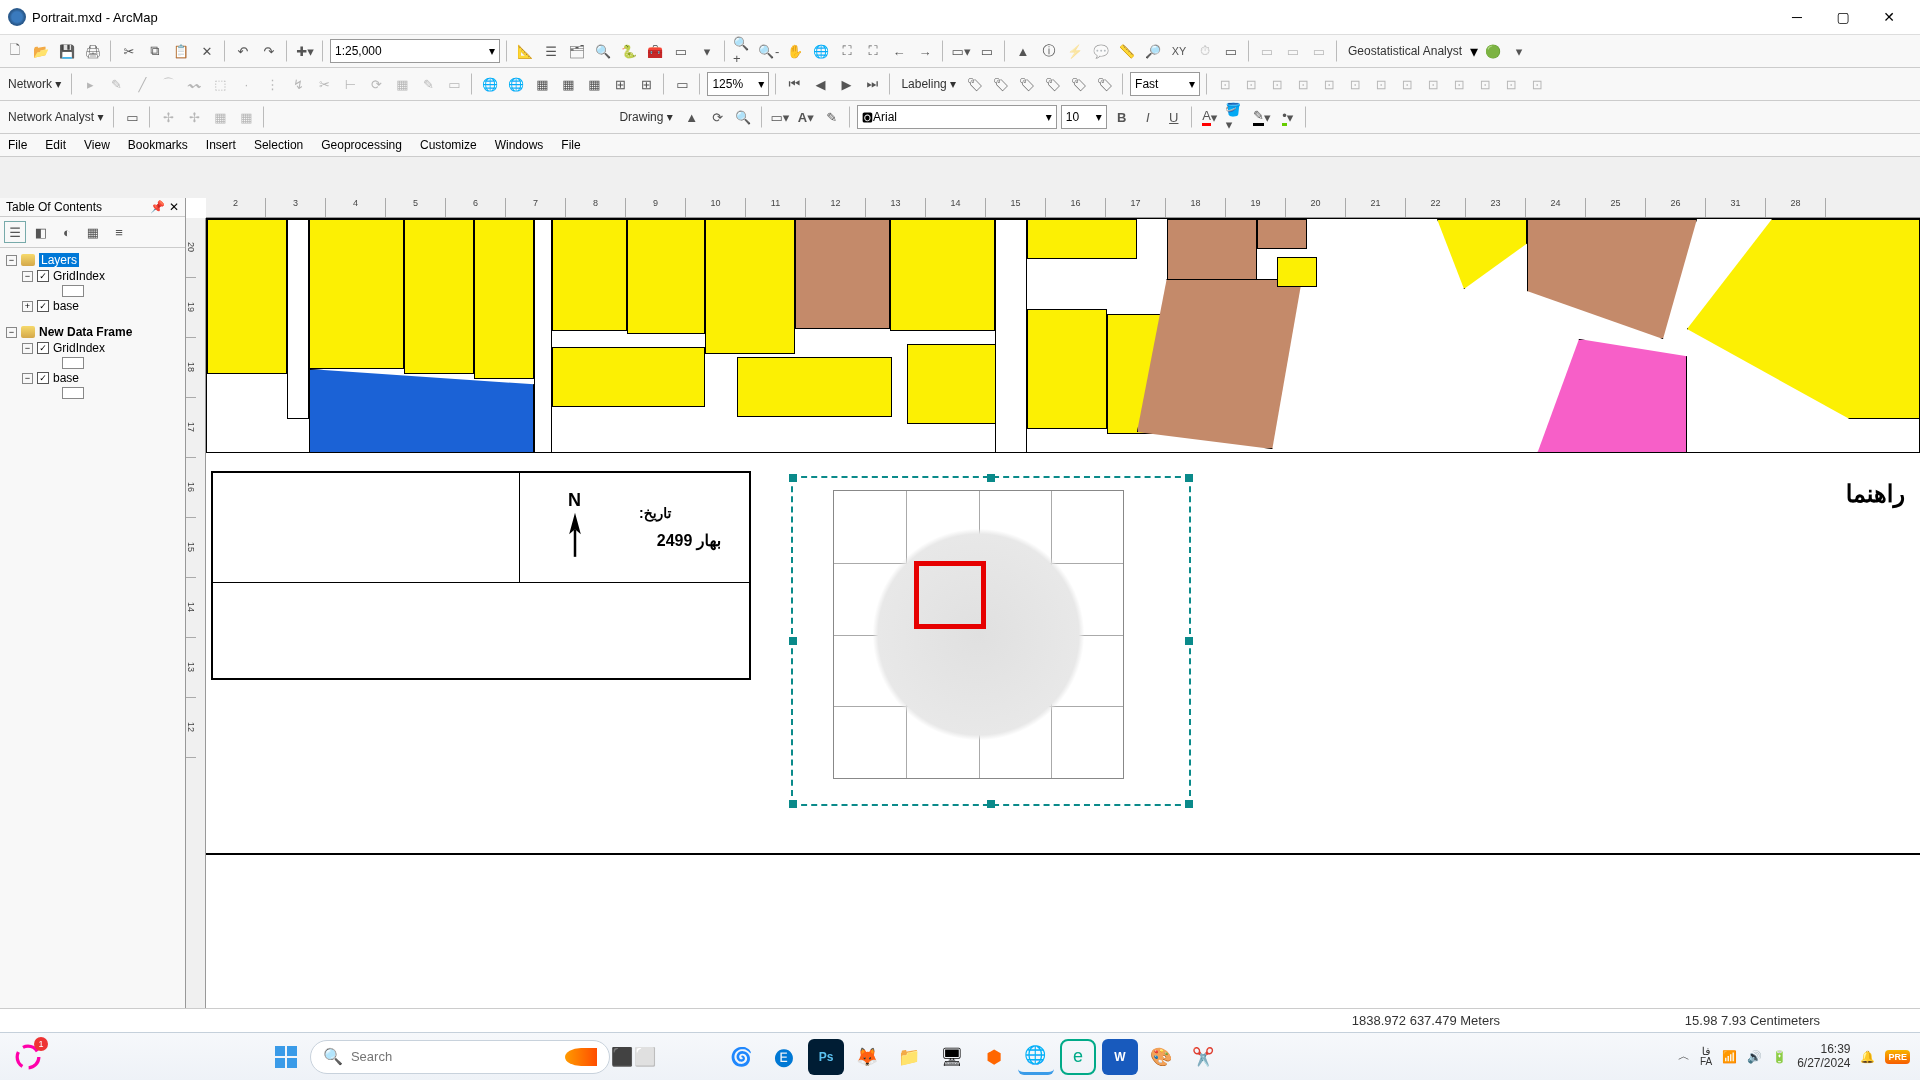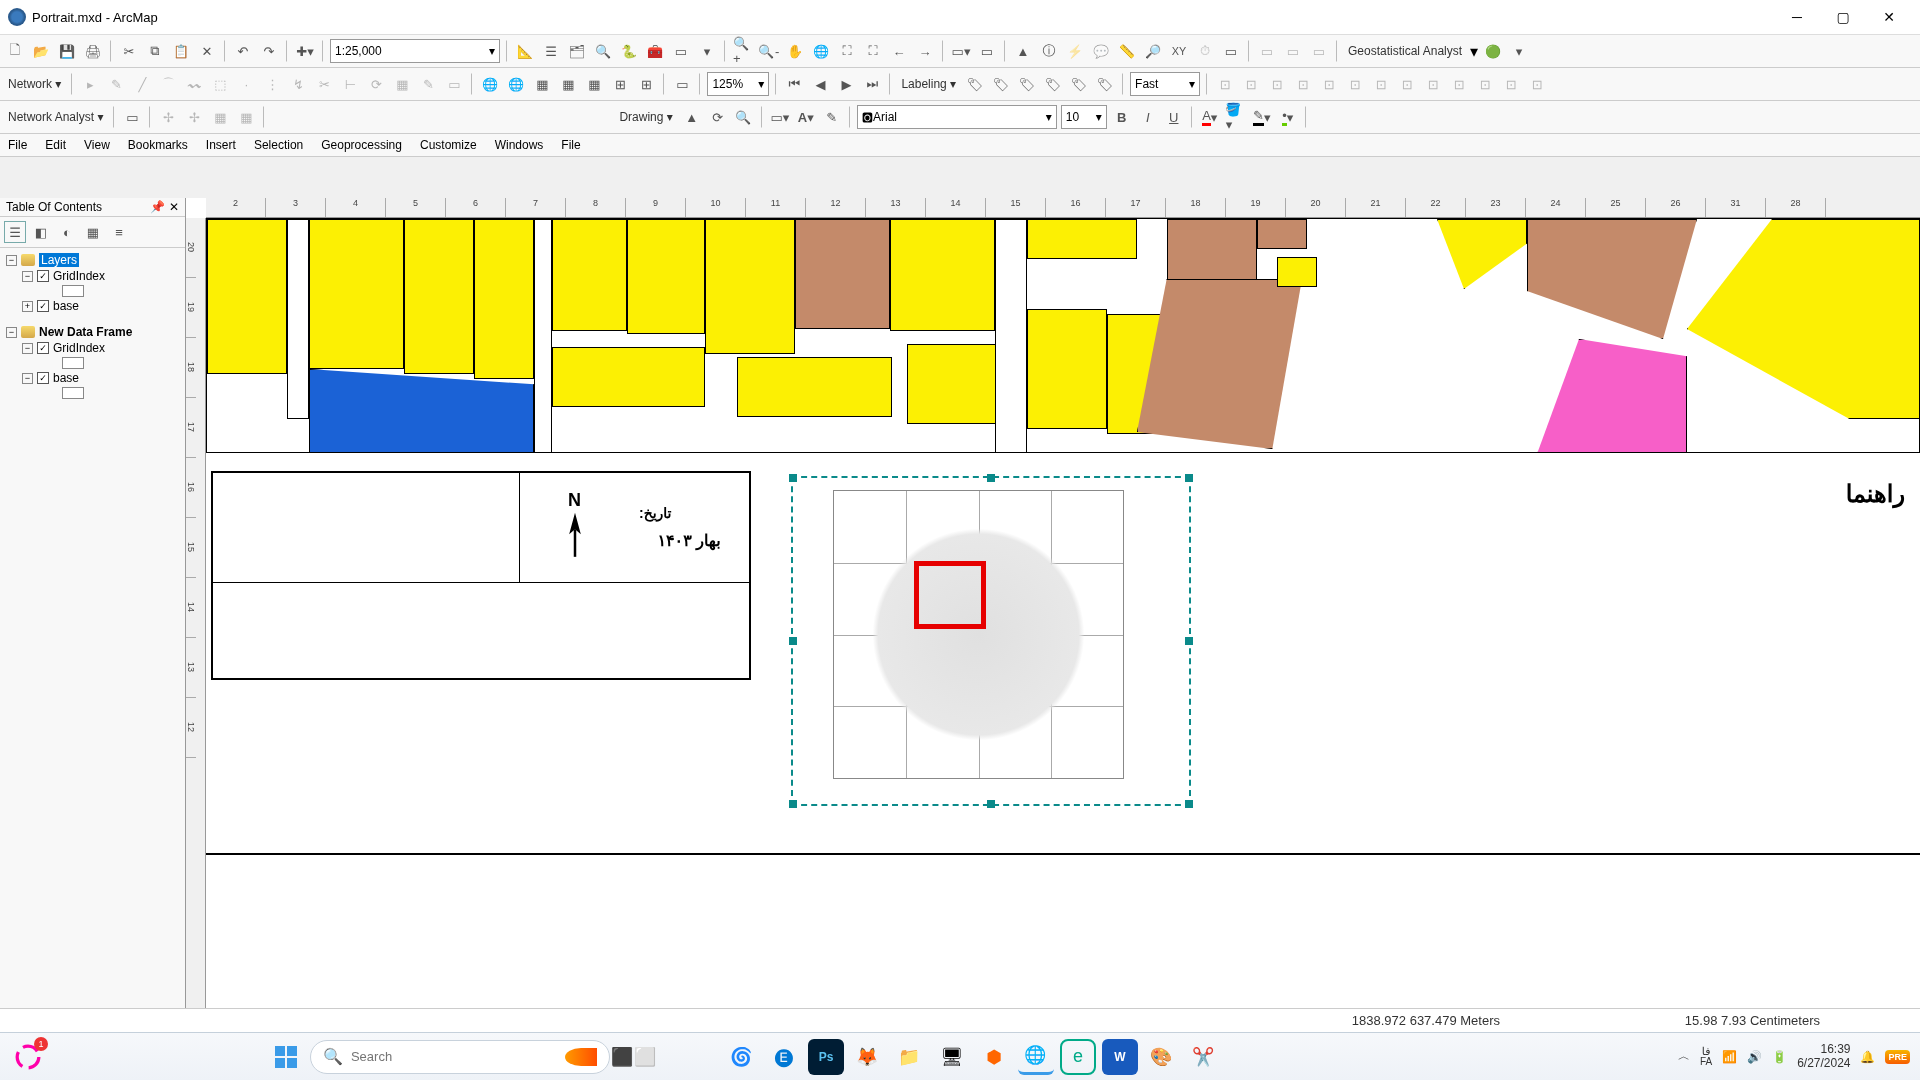--- a/index.html
+++ b/index.html
@@ -448,21 +448,21 @@
        <div class="parcel pink" style="left:1330px;top:120px;width:150px;height:115px; clip-path: polygon(28% 0,100% 15%,100% 100%,0 100%);"></div>
        <div class="parcel yellow" style="left:1480px;top:0;width:250px;height:200px; clip-path: polygon(34% 0,100% 0,100% 100%,65% 100%,0 55%);"></div>
      </div>
 
      <div class="legend-label arabic">راهنما</div>
 
      <div class="titleblock arabic">
        <div class="tb-row" style="height:110px;">
          <div class="tb-cell" style="flex:0 0 120px;border-left:none;">
            <span style="font-size:14px;font-weight:bold;align-self:flex-end;">تاریخ:</span>
-           <span style="font-size:16px;margin-top:10px;font-weight:bold;">بهار ۱۴۰۳</span>
+           <span style="font-size:16px;margin-top:10px;font-weight:bold;">بهار 2499</span>
          </div>
          <div class="tb-cell" style="flex:0 0 110px;">
            <span class="north">N</span>
            <div class="north-arrow">
              <svg viewBox="0 0 30 60">
                   <polygon points="15,2 22,28 15,22 8,28" fill="#000"></polygon>
                   <line x1="15" y1="22" x2="15" y2="55" stroke="#000" stroke-width="3"></line>
                 </svg>
            </div>
          </div>

